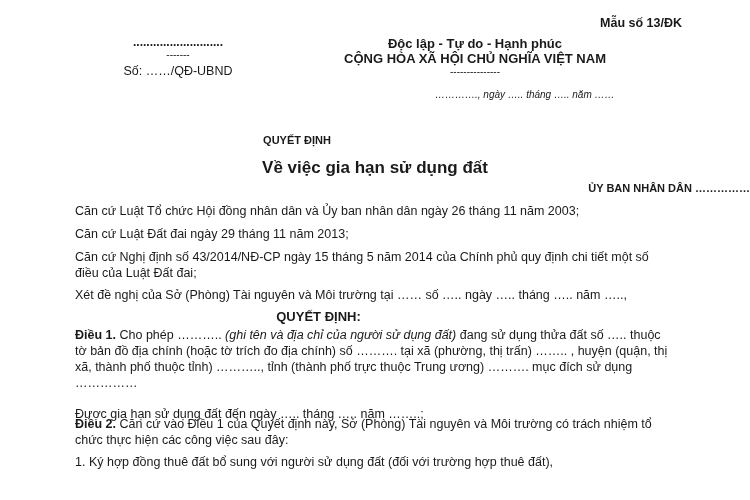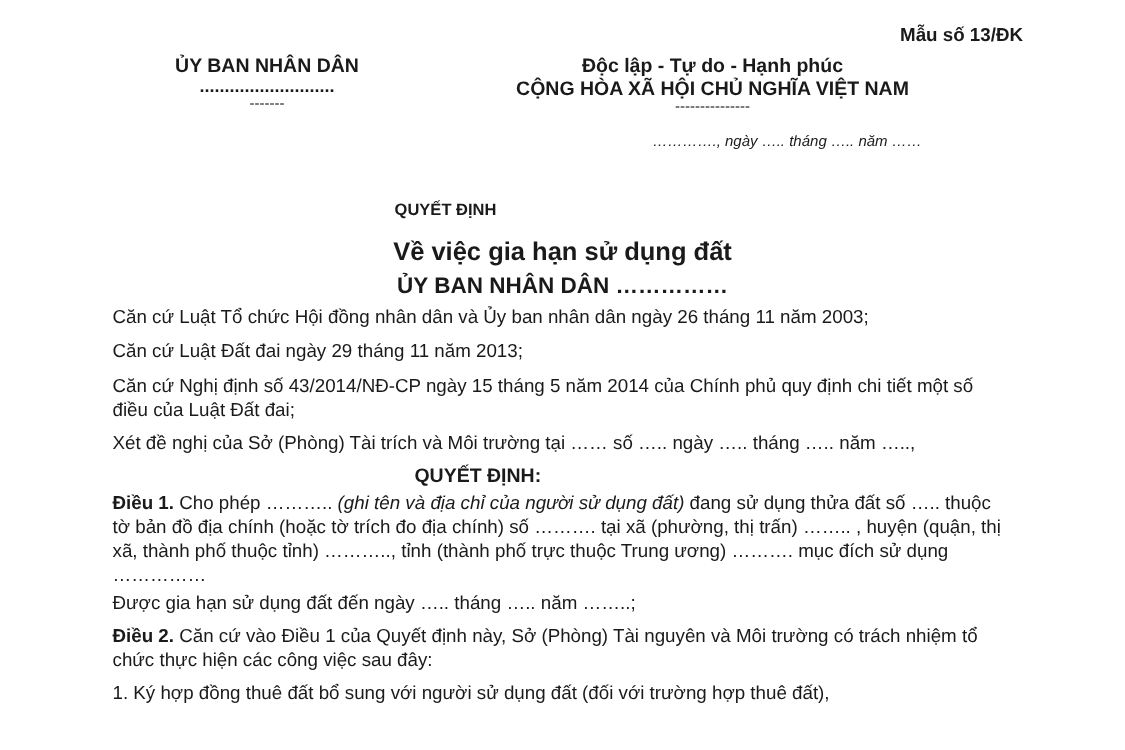--- a/index.html
+++ b/index.html
@@ -10,44 +10,44 @@
   .i { font-style:italic; }
   .c { text-align:center; }
   .para { position:absolute; left:75px; width:600px; line-height:16px; white-space:normal; }
 </style>
 </head>
 <body>
 
 <div class="abs b" style="right:68px; top:16px; font-size:12.5px;">Mẫu số 13/ĐK</div>
 
 <div style="position:absolute; left:98px; top:36px; width:160px;">
-  <div class="b c" style="font-size:13px;">ỦY BAN NHÂN DÂN</div>
   <div class="b c" style="font-size:12px; line-height:12px;">...........................</div>
   <div class="c" style="font-size:10px; line-height:14px;">-------</div>
+  <div class="c" style="font-size:12.5px; margin-top:2px;">Số: ……/QĐ-UBND</div>
 </div>
 
 <div style="position:absolute; left:320px; top:36px; width:310px;">
   <div class="b c" style="font-size:13px;">Độc lập - Tự do - Hạnh phúc</div>
   <div class="b c" style="font-size:13px;">CỘNG HÒA XÃ HỘI CHỦ NGHĨA VIỆT NAM</div>
   <div class="c" style="font-size:10px; line-height:12px;">---------------</div>
 </div>
 <div class="abs i" style="left:435px; top:89px; font-size:10px;">…………., ngày ….. tháng ….. năm ……</div>
 
 <div class="abs b c" style="left:0; width:594px; top:134px; font-size:11px;">QUYẾT ĐỊNH</div>
 <div class="abs b c" style="left:0; width:750px; top:158px; font-size:17px;">Về việc gia hạn sử dụng đất</div>
-<div class="abs b c" style="left:0; width:750px; top:182px; font-size:15px;">ỦY BAN NHÂN DÂN ……………</div>
+<div class="abs b c" style="left:0; width:750px; top:182px; font-size:11px;text-align:right;">ỦY BAN NHÂN DÂN ……………</div>
 
 <div class="para" style="top:203px;">Căn cứ Luật Tổ chức Hội đồng nhân dân và Ủy ban nhân dân ngày 26 tháng 11 năm 2003;</div>
 <div class="para" style="top:226px;">Căn cứ Luật Đất đai ngày 29 tháng 11 năm 2013;</div>
 <div class="para" style="top:249px;">Căn cứ Nghị định số 43/2014/NĐ-CP ngày 15 tháng 5 năm 2014 của Chính phủ quy định chi tiết một số điều của Luật Đất đai;</div>
-<div class="para" style="top:287px;">Xét đề nghị của Sở (Phòng) Tài trích và Môi trường tại …… số ….. ngày ….. tháng ….. năm …..,</div>
+<div class="para" style="top:287px;">Xét đề nghị của Sở (Phòng) Tài nguyên và Môi trường tại …… số ….. ngày ….. tháng ….. năm …..,</div>
 
 <div class="abs b c" style="left:0; width:637px; top:309px; font-size:13px;">QUYẾT ĐỊNH:</div>
 
 <div class="para" style="top:327px;">
   <span class="b">Điều 1.</span><span> Cho phép ……….. </span><span class="i">(ghi tên và địa chỉ của người sử dụng đất)</span><span> đang sử dụng thửa đất số ….. thuộc tờ bản đồ địa chính (hoặc tờ trích đo địa chính) số ………. tại xã (phường, thị trấn) …….. , huyện (quận, thị xã, thành phố thuộc tỉnh) ……….., tỉnh (thành phố trực thuộc Trung ương) ………. mục đích sử dụng ……………</span>
 </div>
-<div class="para" style="top:394px;">Được gia hạn sử dụng đất đến ngày ….. tháng ….. năm ……..;</div>
+<div class="para" style="top:406px;">Được gia hạn sử dụng đất đến ngày ….. tháng ….. năm ……..;</div>
 
 <div class="para" style="top:416px;">
   <span class="b">Điều 2.</span><span> Căn cứ vào Điều 1 của Quyết định này, Sở (Phòng) Tài nguyên và Môi trường có trách nhiệm tổ chức thực hiện các công việc sau đây:</span>
 </div>
 <div class="para" style="top:454px;">1. Ký hợp đồng thuê đất bổ sung với người sử dụng đất (đối với trường hợp thuê đất),</div>
 
 </body></html>

